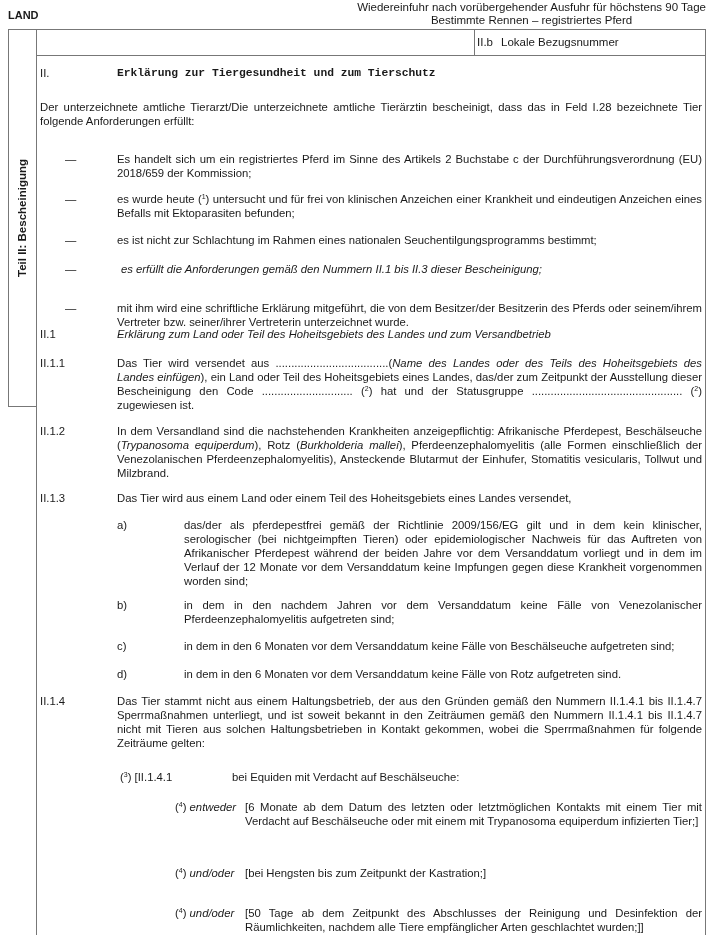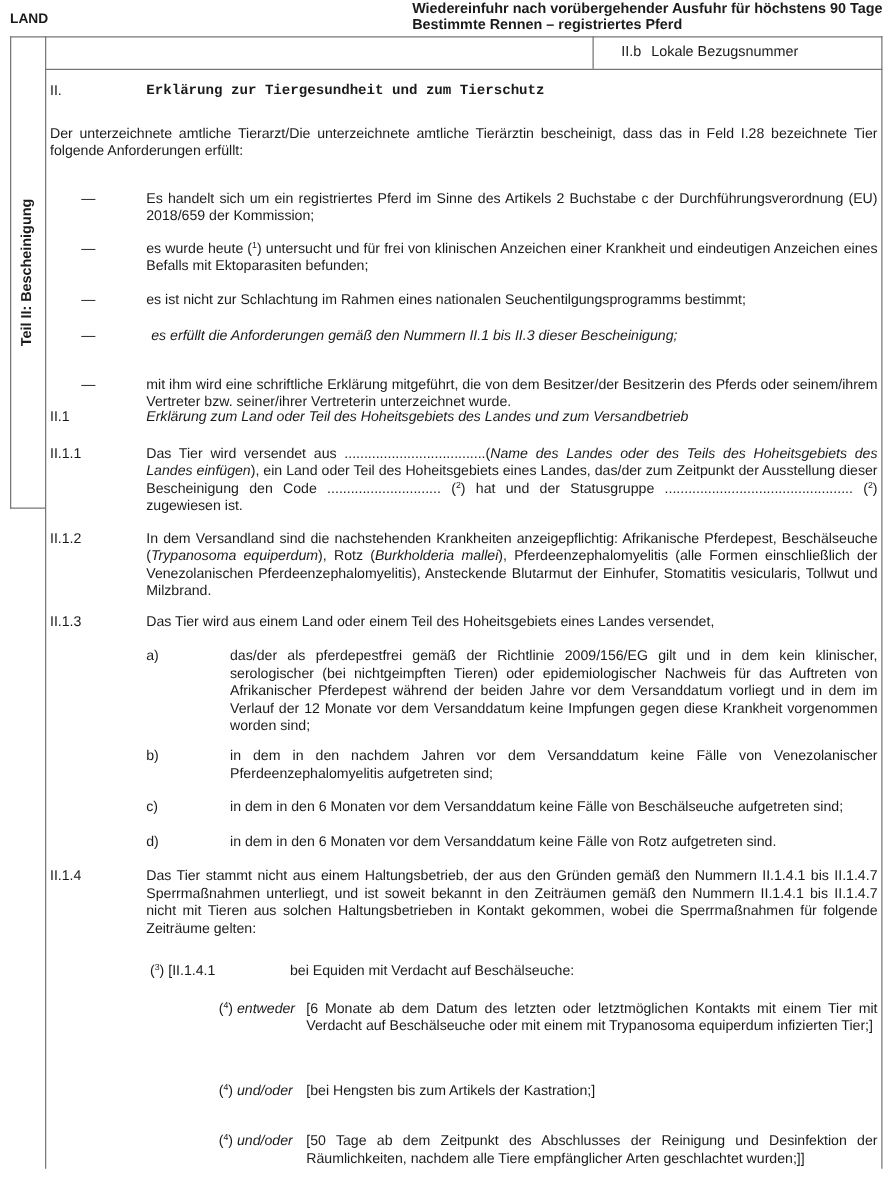--- a/index.html
+++ b/index.html
@@ -1,30 +1,30 @@
 <!DOCTYPE html>
 <html><head>
 <meta charset="utf-8">
 <style>
   * { box-sizing: border-box; margin: 0; padding: 0; }
   html, body { width: 714px; height: 945px; background: #ffffff; overflow: hidden; }
   body { font-family: "Liberation Sans", sans-serif; font-size: 11.3px; color: #1a1a1a; position: relative; line-height: 14px; }
 
   .land { position: absolute; left: 8px; top: 8px; font-weight: bold; font-size: 11px; }
-  .title { position: absolute; right: 8px; top: 1px; text-align: left; font-weight: bold; font-size: 11.5px; line-height: 13px; margin-left: 47px; }
+  .title { position: absolute; right: 8px; top: 1px; text-align: center; font-weight: normal; font-size: 11.5px; line-height: 13px; margin-left: 47px; }
 
   .frame-left { position: absolute; left: 8px; top: 29px; width: 28px; height: 378px; border: 1px solid #777; border-right: none; }
   .vert-label { position: absolute; left: 8px; top: 29px; width: 28px; height: 378px; display: flex; align-items: center; justify-content: center; }
   .vert-label span { display: block; transform: rotate(-90deg); white-space: nowrap; font-weight: bold; font-size: 11.5px; }
   .frame-main { position: absolute; left: 36px; top: 29px; width: 670px; height: 906px; border-left: 1px solid #777; border-right: 1px solid #777; border-top: 1px solid #777; }
 
   .top-row { position: absolute; left: 36px; top: 29px; width: 670px; height: 27px; border-bottom: 1px solid #777; }
   .cell { position: absolute; top: 0; height: 26px; display: flex; align-items: center; font-size: 11.5px; }
   .cell-a { left: 188px; width: 250px; border-left: 1px solid #777; padding-left: 10px; }
-  .cell-b { left: 438px; width: 204px; border-left: 1px solid #777; padding-left: 22px; }
+  .cell-b { left: 438px; width: 204px; border-left: 1px solid #777; padding-left: 2px; }
   .cell .num { margin-right: 8px; }
 
   .content { position: absolute; left: 37px; top: 56px; width: 668px; }
   .blk { position: absolute; left: 0; width: 668px; }
   .numcol { position: absolute; left: 3px; }
   .txt { position: absolute; text-align: justify; }
   .b { font-weight: bold; }
   .i { font-style: italic; }
   sup { font-size: 7px; vertical-align: 4px; line-height: 0; }
   .dash { position: absolute; left: 28px; }
@@ -128,19 +128,19 @@
     <span class="txt" style="left:83px;">(<sup>3</sup>) <span>[II.1.4.1</span></span>
     <div class="txt" style="left:147px; width:518px;margin-left:48px;">bei Equiden mit Verdacht auf Beschälseuche:</div>
   </div>
 
   <div class="blk" style="top:744px;">
     <span class="txt" style="left:138px;">(<sup>4</sup>) <span class="i">entweder</span></span>
     <div class="txt" style="left:208px; width:457px;">[6 Monate ab dem Datum des letzten oder letztmöglichen Kontakts mit einem Tier mit Verdacht auf Beschälseuche oder mit einem mit Trypanosoma equiperdum infizierten Tier;]</div>
   </div>
   <div class="blk" style="top:810px;">
     <span class="txt" style="left:138px;">(<sup>4</sup>) <span class="i">und/oder</span></span>
-    <div class="txt" style="left:208px; width:457px;">[bei Hengsten bis zum Artikels der Kastration;]</div>
+    <div class="txt" style="left:208px; width:457px;">[bei Hengsten bis zum Zeitpunkt der Kastration;]</div>
   </div>
   <div class="blk" style="top:850px;">
     <span class="txt" style="left:138px;">(<sup>4</sup>) <span class="i">und/oder</span></span>
     <div class="txt" style="left:208px; width:457px;">[50 Tage ab dem Zeitpunkt des Abschlusses der Reinigung und Desinfektion der Räumlichkeiten, nachdem alle Tiere empfänglicher Arten geschlachtet wurden;]]</div>
   </div>
 </div>
 
 </body></html>

